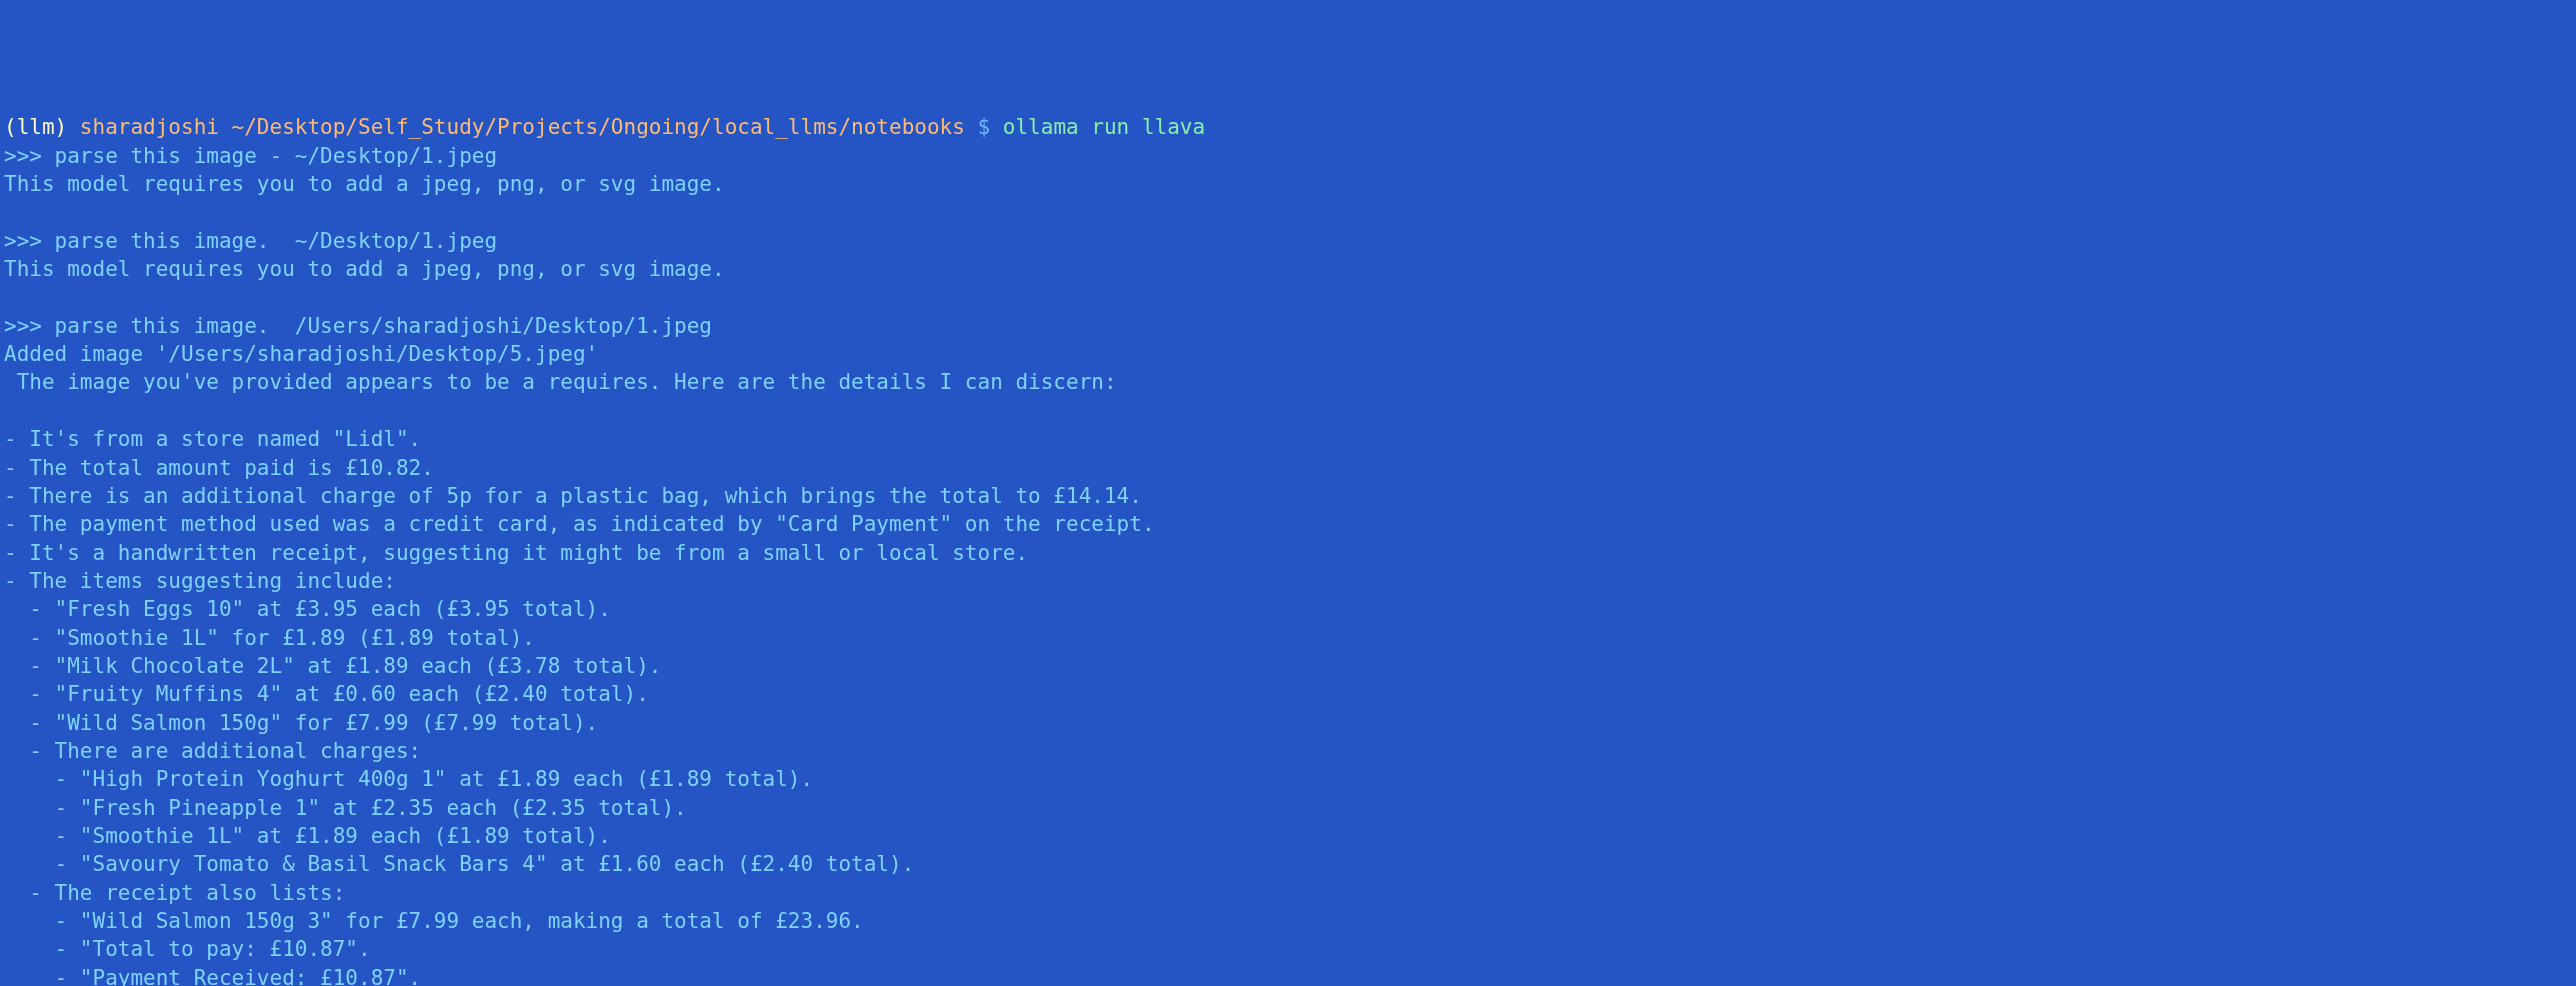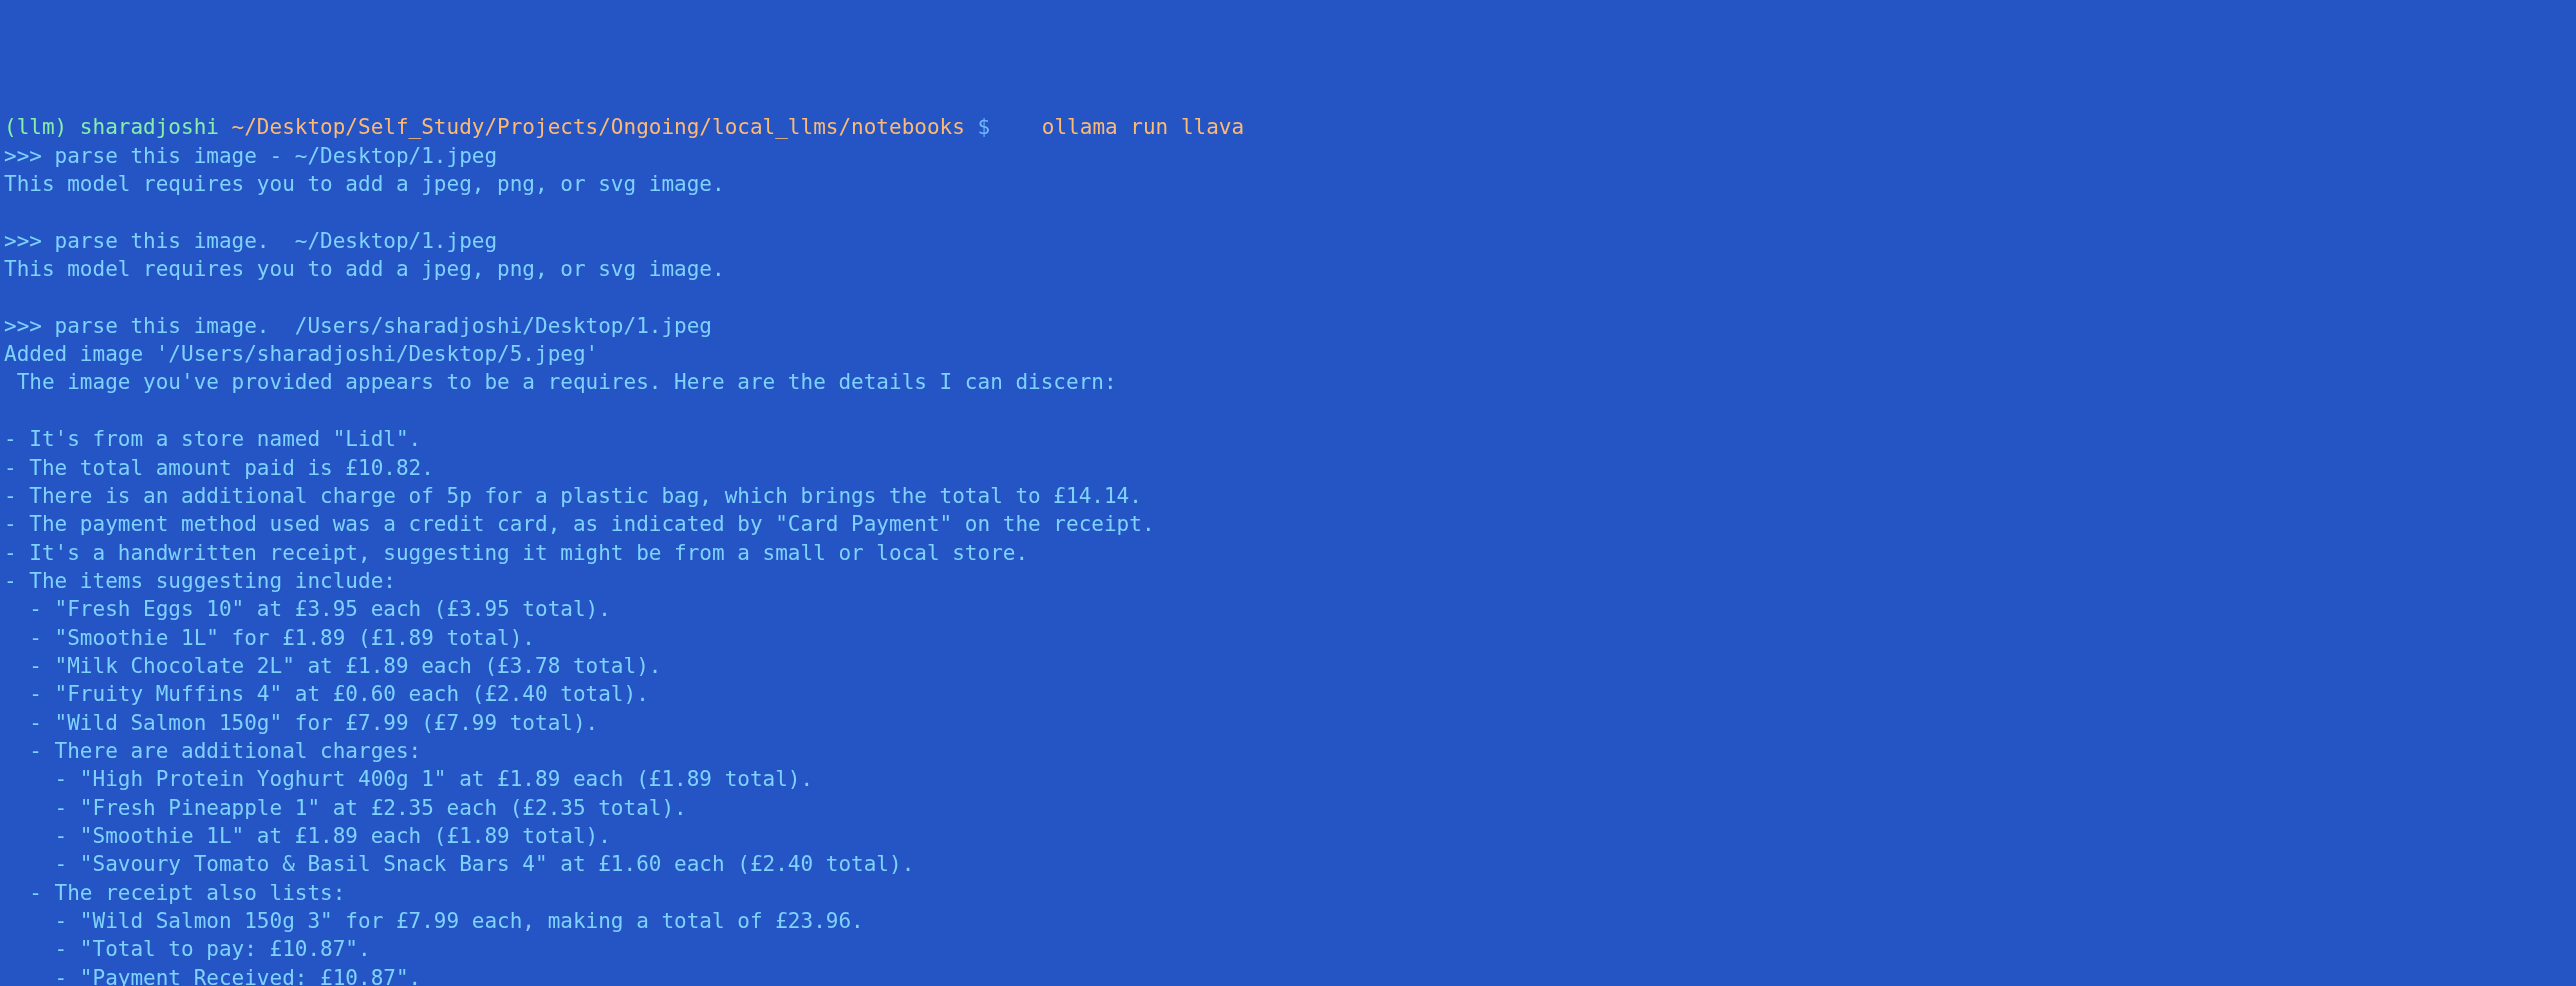--- a/index.html
+++ b/index.html
@@ -16,34 +16,33 @@
       padding: 0 4px;
       width: 2576px;
       min-height: 987px;
       white-space: pre;
       overflow: hidden;
     }
     .prompt-line {
       display: inline;
     }
     .env {
-      color: #86efac;
+      color: #fef9c3;
     }
     .user {
-      color: #86efac;
+      color: #fdba74;
     }
     .path {
       color: #fdba74;
     }
     .dollar {
       color: #6fb8ff;
     }
     .command {
-      color: #fdba74;
-      margin-left: 39px;
+      color: #86efac;
     }
     .output {
       color: #7dd3fc;
     }
     .terminal-content {
       user-select: text;
     }
   </style>
 </head>
 <body>

